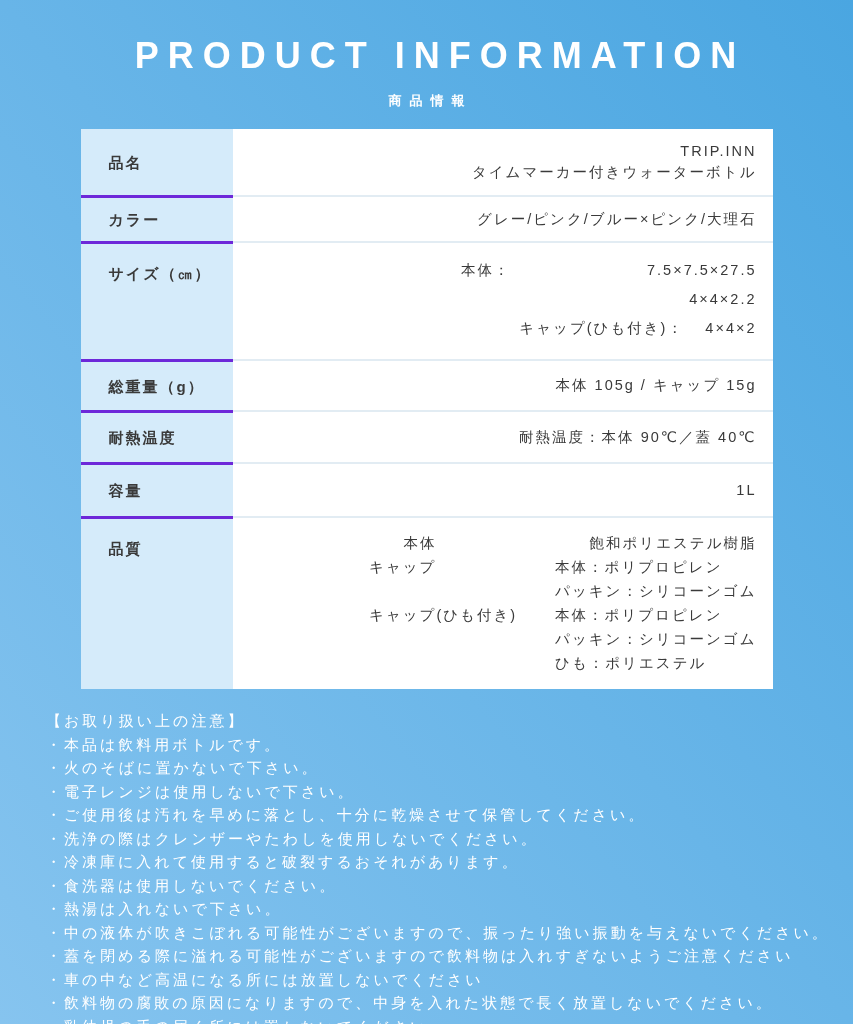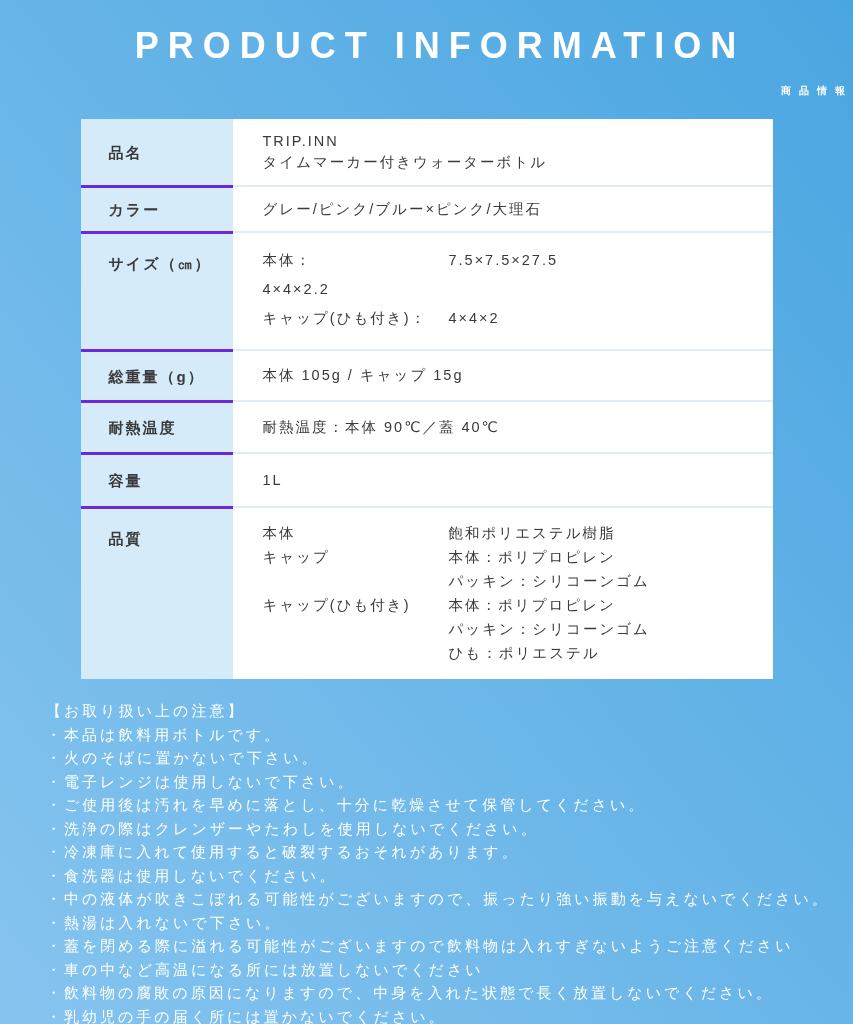--- a/index.html
+++ b/index.html
@@ -13,46 +13,46 @@
   }
   *{box-sizing:border-box}
   html,body{margin:0;padding:0}
   body{
     width:853px;height:1024px;overflow:hidden;
     background:linear-gradient(to bottom left,var(--bg-top),var(--bg-bottom));
     font-family:"Liberation Sans","DejaVu Sans",sans-serif;
   }
   .page-header{padding-top:24px;text-align:center;color:var(--text-on-blue)}
   .page-title{
-    margin:2px;font-size:36px;font-weight:bold;letter-spacing:9px;
+    margin:12px;font-size:36px;font-weight:bold;letter-spacing:9px;
     line-height:40px;padding-left:27px;text-align:center;
   }
   .page-subtitle{
-    margin-top:16px;font-size:10px;font-weight:bold;letter-spacing:8px;
-    line-height:18px;padding-left:8px;text-align:right;
+    margin-top:16px;font-size:13px;font-weight:bold;letter-spacing:8px;
+    line-height:18px;padding-left:8px;
   }
   .spec-table{width:692px;margin:19px auto 0}
   .spec-row{display:flex}
   .spec-row:nth-child(1){min-height:66px}
   .spec-row:nth-child(2){min-height:46px}
   .spec-row:nth-child(3){min-height:118px}
   .spec-row:nth-child(4){min-height:51px}
   .spec-row:nth-child(5){min-height:52px}
   .spec-row:nth-child(6){min-height:54px}
   .spec-row:nth-child(7){min-height:173px}
   .cell-label{
     width:152px;flex:0 0 152px;background:var(--label-cell);
     padding-left:28px;display:flex;align-items:center;
     font-size:15px;font-weight:bold;letter-spacing:2px;color:var(--table-text);
     line-height:21px;
   }
   .cell-value{
-    flex:1;background:var(--panel);padding-left:30px;padding-right:28px;
+    flex:1;background:var(--panel);padding-left:30px;padding-right:16px;
     display:flex;flex-direction:column;justify-content:center;
-    font-size:14.5px;font-weight:500;letter-spacing:2px;color:var(--table-text);
+    font-size:14.5px;font-weight:500;letter-spacing:2px;color:var(--table-text);align-items:flex-end;
   }
   .spec-row + .spec-row .cell-label{border-top:3px solid #6d28d9}
   .spec-row + .spec-row .cell-value{border-top:2px solid var(--separator)}
   .spec-row.top .cell-label{align-items:flex-start;padding-top:19px}
   .spec-row.top .cell-value{justify-content:flex-start;padding-top:13px}
   .value-line{line-height:21px}
   .pair{display:flex}
   .pair-key{width:186px;flex:0 0 186px}
   .spec-row:nth-child(3) .pair-key,
   .spec-row:nth-child(3) .pair-value-line{line-height:29px}
@@ -161,22 +161,22 @@
   <section class="care-notes">
     <div class="care-notes-heading">【お取り扱い上の注意】</div>
     <ul class="care-notes-list" id="notes-list">
         <li>・本品は飲料用ボトルです。</li>
         <li>・火のそばに置かないで下さい。</li>
         <li>・電子レンジは使用しないで下さい。</li>
         <li>・ご使用後は汚れを早めに落とし、十分に乾燥させて保管してください。</li>
         <li>・洗浄の際はクレンザーやたわしを使用しないでください。</li>
         <li>・冷凍庫に入れて使用すると破裂するおそれがあります。</li>
         <li>・食洗器は使用しないでください。</li>
+        <li>・熱湯は入れないで下さい。</li>
         <li>・中の液体が吹きこぼれる可能性がございますので、振ったり強い振動を与えないでください。</li>
-        <li>・熱湯は入れないで下さい。</li>
         <li>・蓋を閉める際に溢れる可能性がございますので飲料物は入れすぎないようご注意ください</li>
         <li>・車の中など高温になる所には放置しないでください</li>
         <li>・飲料物の腐敗の原因になりますので、中身を入れた状態で長く放置しないでください。</li>
         <li>・乳幼児の手の届く所には置かないでください。</li>
       </ul>
   </section>
 
 </div>
 
 </body></html>

